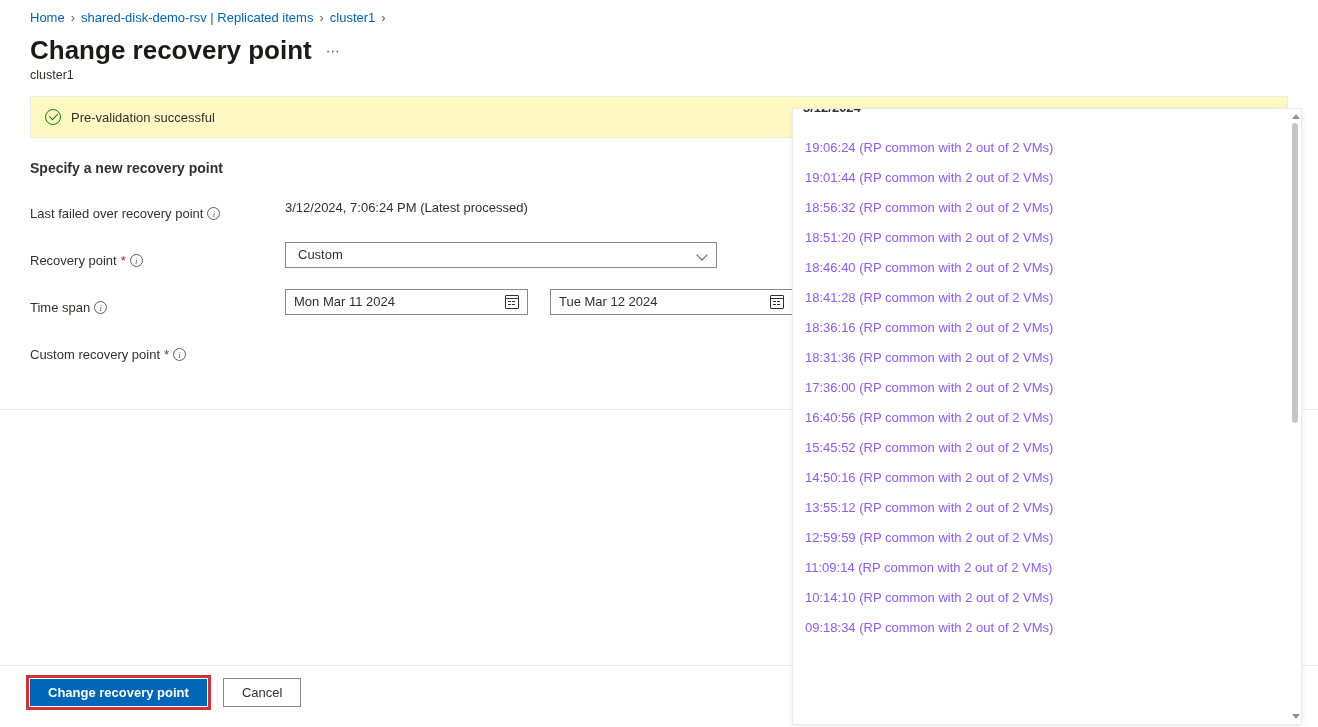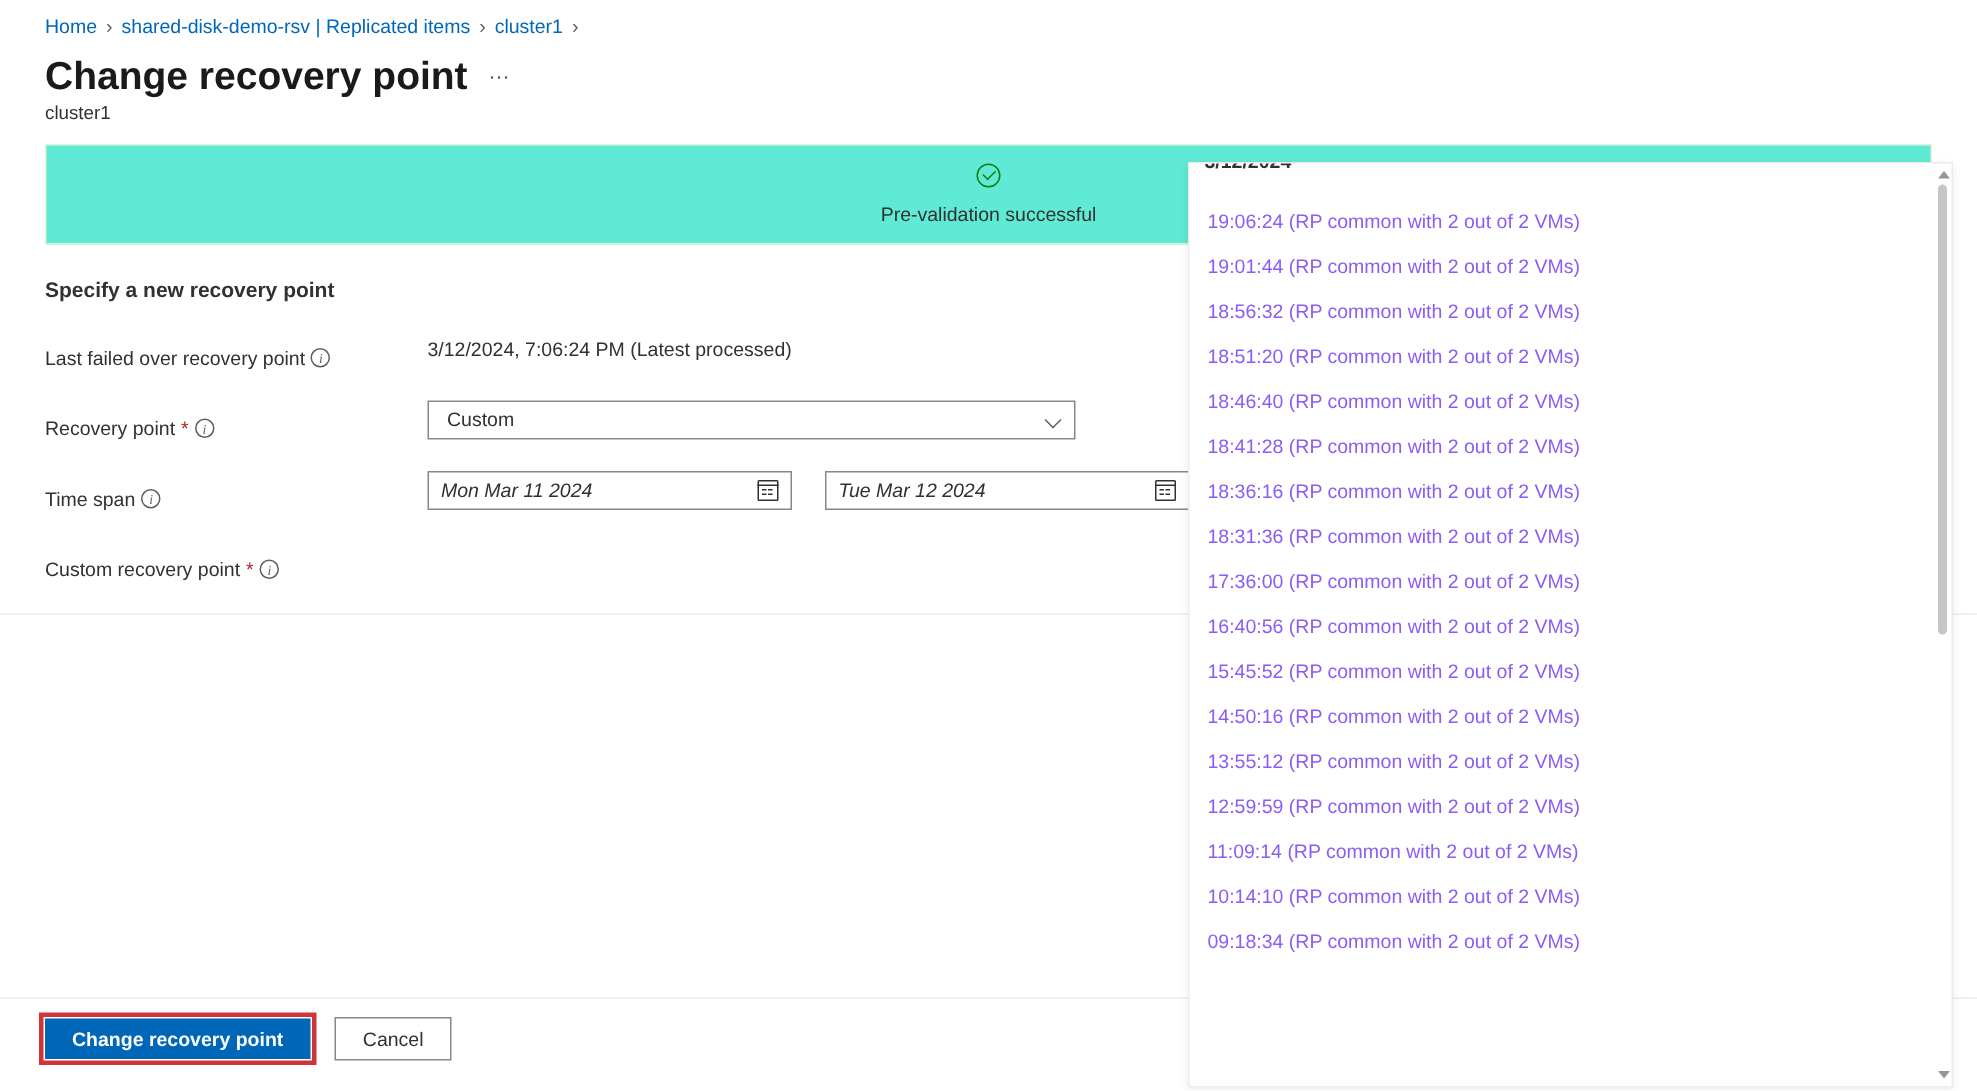--- a/index.html
+++ b/index.html
@@ -26,29 +26,28 @@
     padding: 4px 30px 0 30px;
     display: flex;
     align-items: center;
     gap: 14px;
   }
   h1 { font-size: 26px; font-weight: 600; color: #1b1a19; }
   .more-dots { color: #605e5c; letter-spacing: 1px; cursor: pointer; font-size:14px;}
   .subtitle { padding: 2px 30px 14px 30px; font-size: 12.5px; color: #323130; }
   .success-banner {
     margin: 0 30px 22px 30px;
-    background: #5eead4;
+    background: #fef9c3;
     border: 1px solid #e4f0da;
     padding: 12px 14px;
     display: flex;
     align-items: center;
     gap: 10px;
     font-size: 13px;
     color: #323130;
-    flex-direction: column;
   }
   .check-icon {
     width: 16px; height: 16px;
     border: 1.5px solid #107c10;
     border-radius: 50%;
     display: inline-flex;
     align-items: center;
     justify-content: center;
   }
   .check-icon::after {
@@ -113,21 +112,21 @@
   .select-box .chev-down::before {
     content: "";
     position: absolute;
     top: 2px; left: 2px;
     width: 7px; height: 7px;
     border: solid #605e5c;
     border-width: 0 1.3px 1.3px 0;
     transform: rotate(45deg);
   }
   .date-group { display:flex; gap: 22px; }
-  .date-box { width: 243px; justify-content: space-between; font-style: italic; }
+  .date-box { width: 243px; justify-content: space-between; }
   .cal-icon {
     width: 14px; height: 14px;
     border: 1.2px solid #323130;
     border-radius: 1px;
     position: relative;
   }
   .cal-icon::before {
     content:"";
     position:absolute; top:2px; left:-1px; right:-1px;
     height:1.2px; background:#323130;

